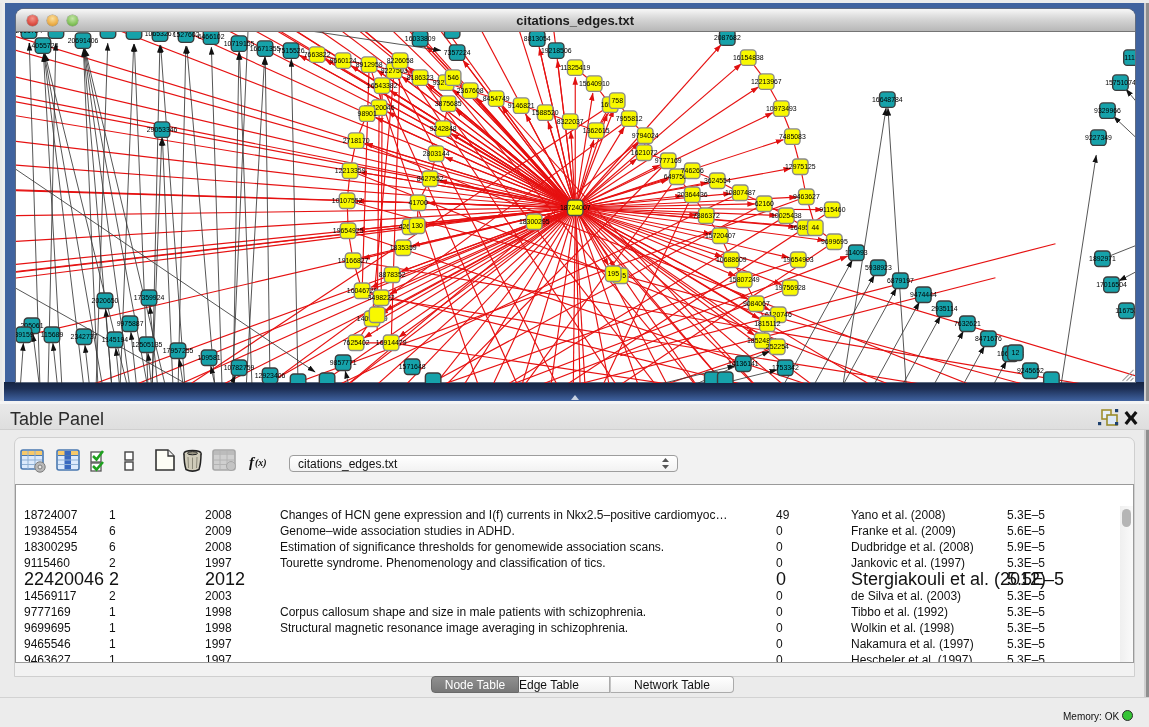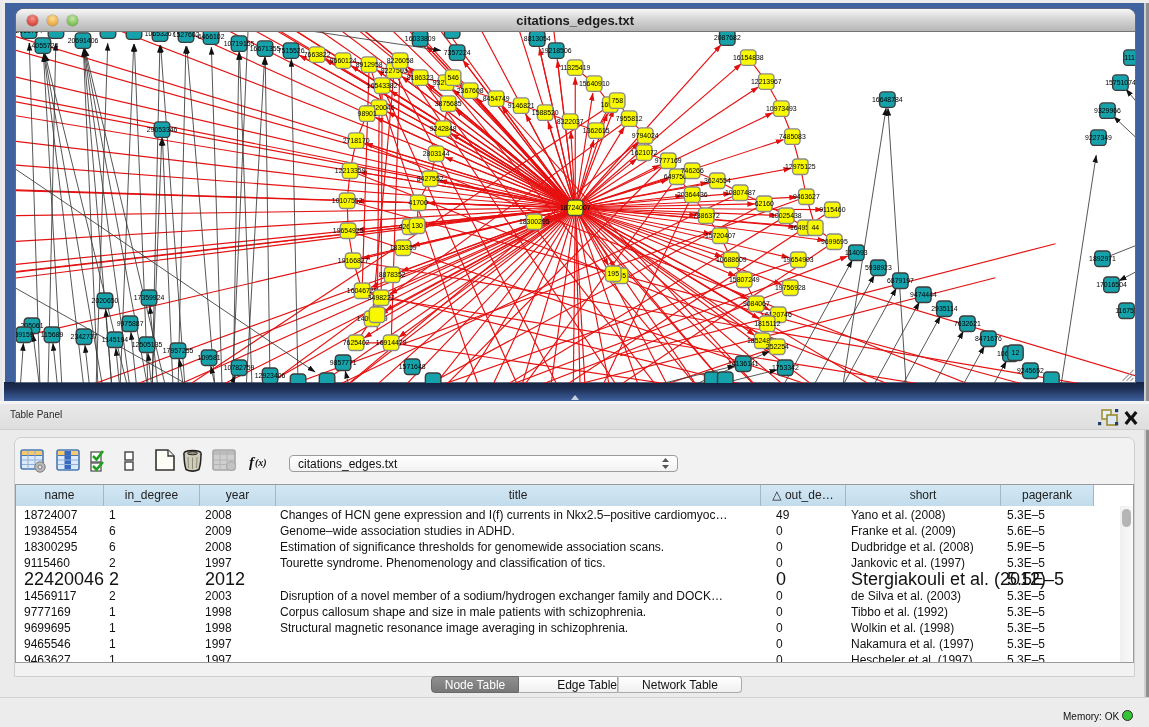--- a/index.html
+++ b/index.html
@@ -607,21 +607,21 @@
       <text x="575" y="209.3" font-size="6.9" font-weight="500" text-anchor="middle" fill="#000" font-family="Liberation Sans, sans-serif">18724007</text>
 <g stroke="#9a9a9a" stroke-width="1">
         <line x1="1122" y1="380" x2="1133" y2="369"></line>
         <line x1="1126" y1="380" x2="1133" y2="373"></line>
         <line x1="1130" y1="380" x2="1133" y2="377"></line>
       </g>
 </svg>
 
  <div class="abs" style="left:0;top:400.5px;width:1149px;height:3px;background:#f4f4f4"></div>
  <div class="abs" style="left:0;top:403.5px;width:1149px;height:26px;background:linear-gradient(#e9e9e9,#dedede);border-bottom:1px solid #cfcfcf">
-   <div class="abs" style="left:10px;top:5px;font-size:10px;color:#2a2a2a">Table Panel</div>
+   <div class="abs" style="left:10px;top:5px;font-size:18px;color:#2a2a2a">Table Panel</div>
  </div>
 
 <svg width="50" height="18" style="position:absolute;left:1098px;top:409px">
  <rect x="4" y="1" width="9" height="9" fill="#e8f0fb" stroke="#a09030" stroke-width="1.6"></rect>
  <rect x="9" y="6" width="10" height="10" fill="#dde9f8" stroke="#9a8c2c" stroke-width="1.6"></rect>
  <rect x="17" y="0" width="3.2" height="3.2" fill="#1c3f6e"></rect>
  <rect x="0" y="13" width="3.2" height="3.2" fill="#1c3f6e"></rect>
  <rect x="17" y="13" width="3.2" height="3.2" fill="#1c3f6e"></rect>
  <path d="M29,2 l4,5 l4,-5 l2.5,2 l-4,5 l4,5 l-2.5,2 l-4,-5 l-4,5 l-2.5,-2 l4,-5 l-4,-5 z" fill="#111"></path>
 </svg>
@@ -694,29 +694,20 @@
 </svg>
 
  <div class="abs" style="left:289px;top:454.5px;width:389px;height:17px;border:1px solid #9d9d9d;border-radius:4px;background:linear-gradient(#ffffff,#f2f2f2);font-size:12px;color:#111;line-height:16px;padding-left:8px">citations_edges.txt
    <svg width="9" height="12" style="position:absolute;right:7px;top:2px">
         <path d="M4.5,0 L8,4 L1,4 z" fill="#555"></path>
         <path d="M4.5,11 L8,7 L1,7 z" fill="#555"></path>
       </svg>
  </div>
 
  <div class="abs" style="left:15px;top:484px;width:1119px;height:179px;background:#fff;border:1px solid #9a9a9a">
-   <div class="abs" style="left:0;top:0;width:1078px;height:20.5px;border-bottom:1px solid #8fa8b8">
-        <div style="position:absolute;left:0px;top:0;width:88px;height:20.5px;border-right:1px solid #9fb9c9;text-align:center;line-height:20px;font-size:12px;color:#222;background:linear-gradient(#d3e7f4,#c2dcec)">name</div>
-        <div style="position:absolute;left:88px;top:0;width:96px;height:20.5px;border-right:1px solid #9fb9c9;text-align:center;line-height:20px;font-size:12px;color:#222;background:linear-gradient(#d3e7f4,#c2dcec)">in_degree</div>
-        <div style="position:absolute;left:184px;top:0;width:76px;height:20.5px;border-right:1px solid #9fb9c9;text-align:center;line-height:20px;font-size:12px;color:#222;background:linear-gradient(#d3e7f4,#c2dcec)">year</div>
-        <div style="position:absolute;left:260px;top:0;width:485px;height:20.5px;border-right:1px solid #9fb9c9;text-align:center;line-height:20px;font-size:12px;color:#222;background:linear-gradient(#d3e7f4,#c2dcec)">title</div>
-        <div style="position:absolute;left:745px;top:0;width:85px;height:20.5px;border-right:1px solid #9fb9c9;text-align:center;line-height:20px;font-size:12px;color:#222;background:linear-gradient(#d3e7f4,#c2dcec)">△ out_de…</div>
-        <div style="position:absolute;left:830px;top:0;width:155px;height:20.5px;border-right:1px solid #9fb9c9;text-align:center;line-height:20px;font-size:12px;color:#222;background:linear-gradient(#d3e7f4,#c2dcec)">short</div>
-        <div style="position:absolute;left:985px;top:0;width:93px;height:20.5px;border-right:1px solid #9fb9c9;text-align:center;line-height:20px;font-size:12px;color:#222;background:linear-gradient(#d3e7f4,#c2dcec)">pagerank</div>
-      </div>
    <div class="abs" style="left:0;top:0;width:1117px;height:177px;overflow:hidden">
      <div style="position:absolute;left:0;top:21.5px;width:1105px;height:16.2px;font-size:12px;color:#111;line-height:16px">
           <div style="position:absolute;left:8px;top:0;white-space:nowrap">18724007</div>
           <div style="position:absolute;left:93px;top:0;white-space:nowrap">1</div>
           <div style="position:absolute;left:189px;top:0;white-space:nowrap">2008</div>
           <div style="position:absolute;left:264px;top:0;white-space:nowrap">Changes of HCN gene expression and I(f) currents in Nkx2.5–positive cardiomyoc…</div>
           <div style="position:absolute;left:760px;top:0;white-space:nowrap">49</div>
           <div style="position:absolute;left:835px;top:0;white-space:nowrap">Yano et al. (2008)</div>
           <div style="position:absolute;left:991px;top:0;white-space:nowrap">5.3E–5</div>
         </div>
@@ -752,21 +743,20 @@
           <div style="position:absolute;left:93px;top:0;white-space:nowrap">2</div>
           <div style="position:absolute;left:189px;top:0;white-space:nowrap">2012</div>
           <div style="position:absolute;left:760px;top:0;white-space:nowrap">0</div>
           <div style="position:absolute;left:835px;top:0;white-space:nowrap">Stergiakouli et al. (2012)</div>
           <div style="position:absolute;left:991px;top:0;white-space:nowrap">5.5E–5</div>
         </div>
 <div style="position:absolute;left:0;top:102.5px;width:1105px;height:16.2px;font-size:12px;color:#111;line-height:16px">
           <div style="position:absolute;left:8px;top:0;white-space:nowrap">14569117</div>
           <div style="position:absolute;left:93px;top:0;white-space:nowrap">2</div>
           <div style="position:absolute;left:189px;top:0;white-space:nowrap">2003</div>
-          <div style="position:absolute;left:264px;top:0;white-space:nowrap">Disruption of a novel member of a sodium/hydrogen exchanger family and DOCK…</div>
           <div style="position:absolute;left:760px;top:0;white-space:nowrap">0</div>
           <div style="position:absolute;left:835px;top:0;white-space:nowrap">de Silva et al. (2003)</div>
           <div style="position:absolute;left:991px;top:0;white-space:nowrap">5.3E–5</div>
         </div>
 <div style="position:absolute;left:0;top:118.7px;width:1105px;height:16.2px;font-size:12px;color:#111;line-height:16px">
           <div style="position:absolute;left:8px;top:0;white-space:nowrap">9777169</div>
           <div style="position:absolute;left:93px;top:0;white-space:nowrap">1</div>
           <div style="position:absolute;left:189px;top:0;white-space:nowrap">1998</div>
           <div style="position:absolute;left:264px;top:0;white-space:nowrap">Corpus callosum shape and size in male patients with schizophrenia.</div>
           <div style="position:absolute;left:760px;top:0;white-space:nowrap">0</div>
@@ -799,21 +789,21 @@
           <div style="position:absolute;left:991px;top:0;white-space:nowrap">5.3E–5</div>
         </div>
    </div>
 
    <div class="abs" style="left:1104px;top:21px;width:13px;height:156px;background:linear-gradient(90deg,#efefef,#fafafa)"></div>
    <div class="abs" style="left:1106px;top:24px;width:9px;height:18px;border-radius:4.5px;background:#b5b5b5"></div>
  </div>
 
  <div class="abs" style="left:431px;top:676px;height:16.5px;display:flex;font-size:12px;line-height:16px">
    <div style="width:88px;text-align:center;background:linear-gradient(#909090,#777777);color:#fff;border:1px solid #6a6a6a;border-radius:4px 0 0 4px">Node Table</div>
-   <div style="width:99px;text-align:right;background:linear-gradient(#ffffff,#f0f0f0);color:#111;border:1px solid #ababab;border-left:none">Edge Table</div>
+   <div style="width:91px;text-align:left;background:linear-gradient(#ffffff,#f0f0f0);color:#111;border:1px solid #ababab;border-left:none">Edge Table</div>
    <div style="width:124px;text-align:center;background:linear-gradient(#ffffff,#f0f0f0);color:#111;border:1px solid #ababab;border-left:1px solid #c4c4c4;border-radius:0 4px 4px 0">Network Table</div>
  </div>
 
  <div class="abs" style="left:0;top:697px;width:1149px;height:30px;background:#ececec;border-top:1px solid #d2d2d2">
     <div class="abs" style="left:1063px;top:12.5px;font-size:10px;color:#111">Memory: OK</div>
     <div class="abs" style="left:1122px;top:11.5px;width:11px;height:11px;border-radius:50%;background:#35c435;border:1.5px solid #2a2a2a"></div>
  </div>
 </div>
 
 </body></html>

